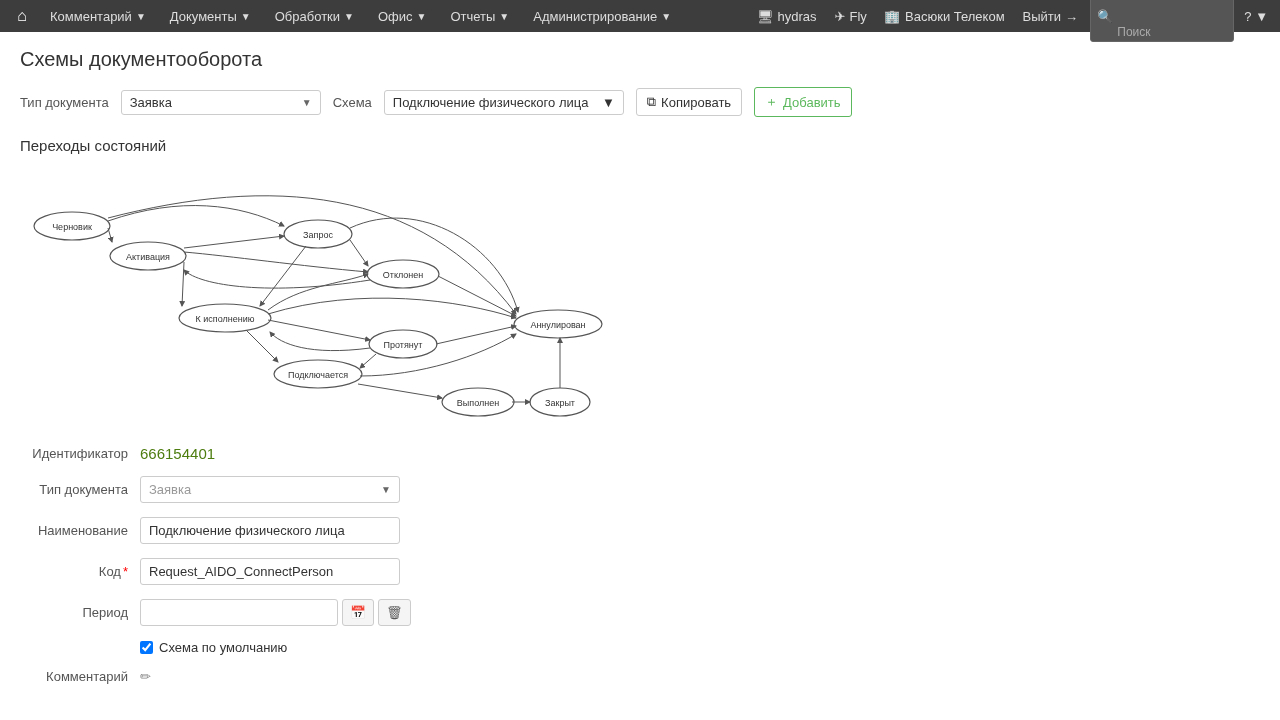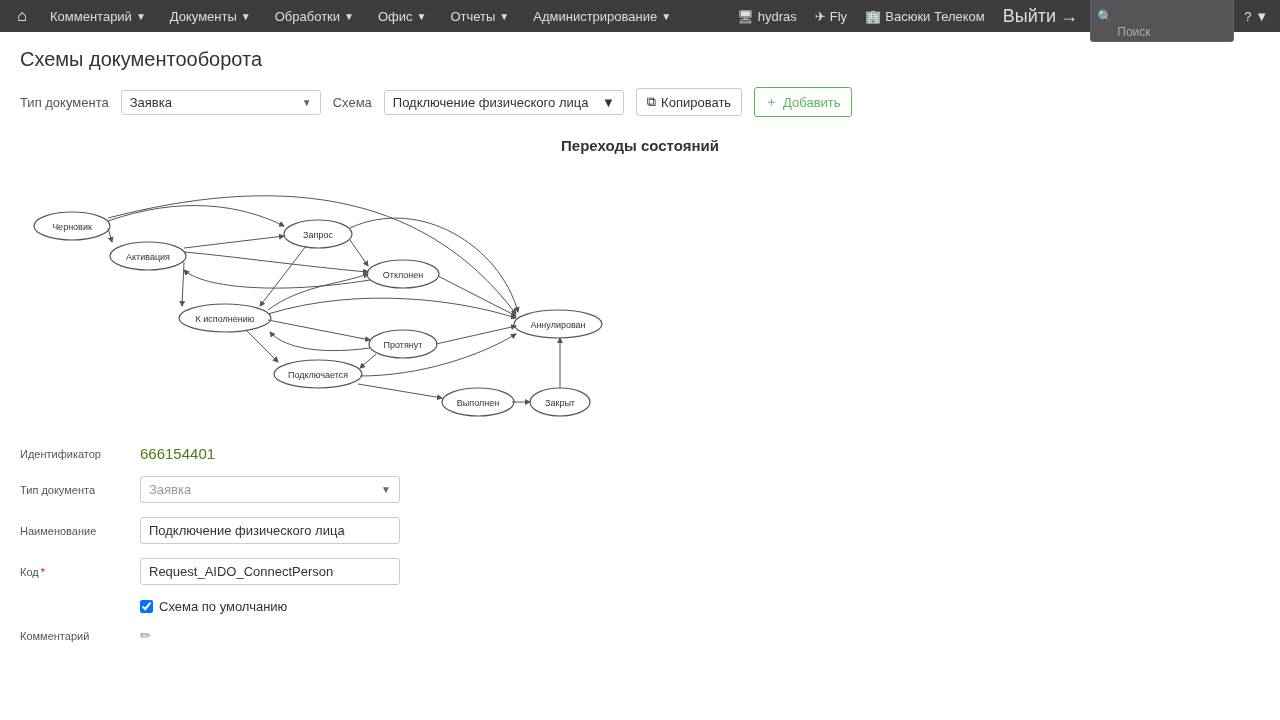--- a/index.html
+++ b/index.html
@@ -30,21 +30,21 @@
       white-space: nowrap;
     }
     .nav-item .arrow { font-size: 10px; margin-left: 4px; }
     .nav-separator { flex: 1; }
     .nav-right { display: flex; align-items: center; gap: 6px; }
     .nav-user-item {
       display: flex; align-items: center; gap: 4px;
       color: #ddd; font-size: 13px; cursor: pointer;
       padding: 0 6px;
     }
-    .nav-logout { color: #ddd; font-size: 18px; cursor: pointer; padding: 0 6px; display: flex; align-items: flex-end; gap: 4px; }
+    .nav-logout { color: #ddd; font-size: 13px; cursor: pointer; padding: 0 6px; display: flex; align-items: flex-end; gap: 4px; }
     .search-box {
       display: flex; align-items: center;
       background: #555; border: 1px solid #666;
       border-radius: 3px; padding: 2px 6px; gap: 4px;
     }
     .search-box input {
       background: transparent; border: none; outline: none;
       color: #ddd; font-size: 12px; width: 110px; margin-top: 32px;
     }
     .search-box input::placeholder { color: #aaa; }
@@ -88,41 +88,40 @@
     }
     .btn-add {
       display: flex; align-items: center; gap: 5px;
       border: 1px solid #5cb85c; border-radius: 3px;
       background: #fff; padding: 5px 10px;
       cursor: pointer; font-size: 13px; color: #5cb85c;
     }
 
     
     .section-title {
-      font-size: 15px; font-weight: bold; color: #333;
+      font-size: 15px; font-weight: normal; color: #333;
       margin-bottom: 12px;
-      text-align: center;
     }
 
     
     .diagram-area {
       width: 620px; min-height: 260px;
       margin-bottom: 16px;
       position: relative;
     }
 
     
     .form-section { margin-top: 4px; }
     .form-row {
       display: flex; align-items: center;
       margin-bottom: 14px;
     }
     .form-label {
-      width: 120px; text-align: left;
-      padding-right: 12px; color: #555; font-size: 11px;
+      width: 120px; text-align: right;
+      padding-right: 12px; color: #555; font-size: 13px;
     }
     .form-label.required::after {
       content: '*'; color: red; margin-left: 2px;
     }
     .form-value { color: #4d7c0f; font-size: 15px; }
     .form-input {
       border: 1px solid #ccc; border-radius: 3px;
       padding: 5px 8px; font-size: 13px;
       width: 260px; color: #333;
       outline: none;
@@ -362,20 +361,32 @@
     <div class="form-row">
       <span class="form-label">Наименование</span>
       <input class="form-input" type="text" value="Подключение физического лица" style="">
     </div>
 
     <div class="form-row">
       <span class="form-label required">Код</span>
       <input class="form-input" type="text" value="Request_AIDO_ConnectPerson" style="">
     </div>
 
+    <div class="form-row">
+      <span class="form-label">Период</span>
+      <div class="period-row">
+        <input class="period-input" type="text" style="">
+        <button class="icon-btn">
+          <span>📅</span>
+        </button>
+        <button class="icon-btn">
+          <span>🗑</span>
+        </button>
+      </div>
+    </div>
 
     <div class="form-row">
       <span class="form-label"></span>
       <div class="checkbox-row">
         <input type="checkbox" checked="" style="">
         <span>Схема по умолчанию</span>
       </div>
     </div>
 
     <div class="form-row">

